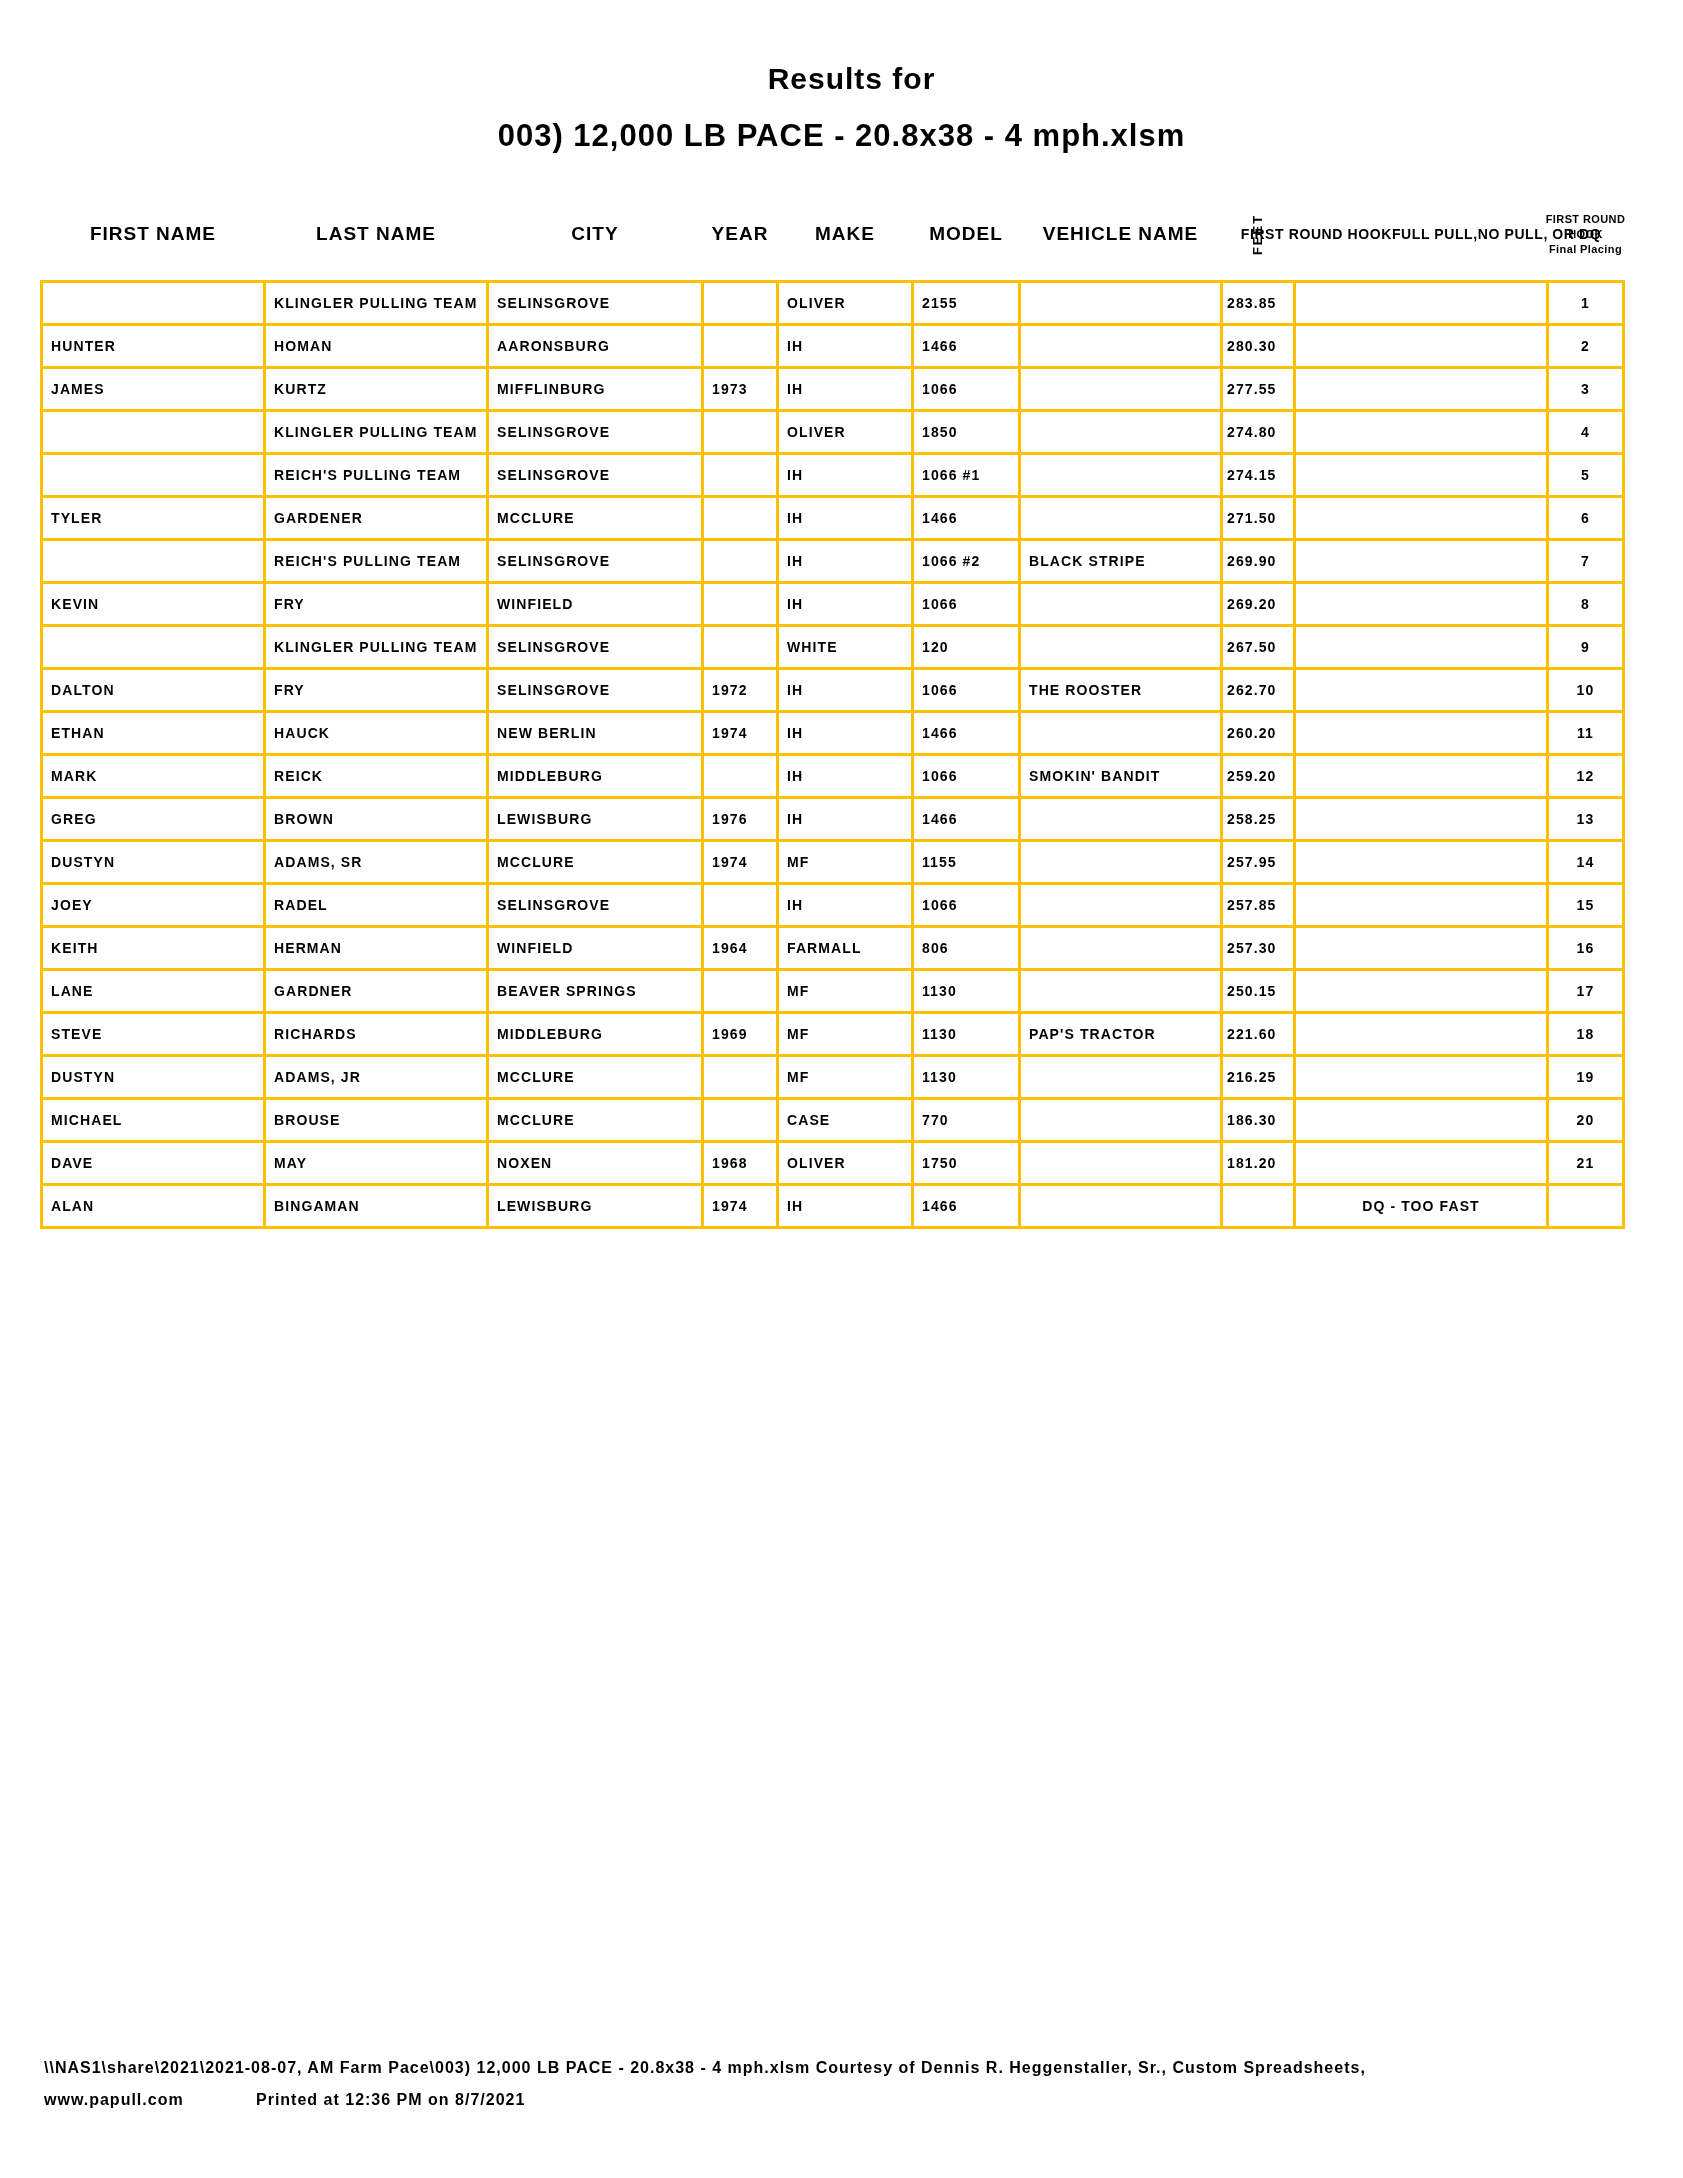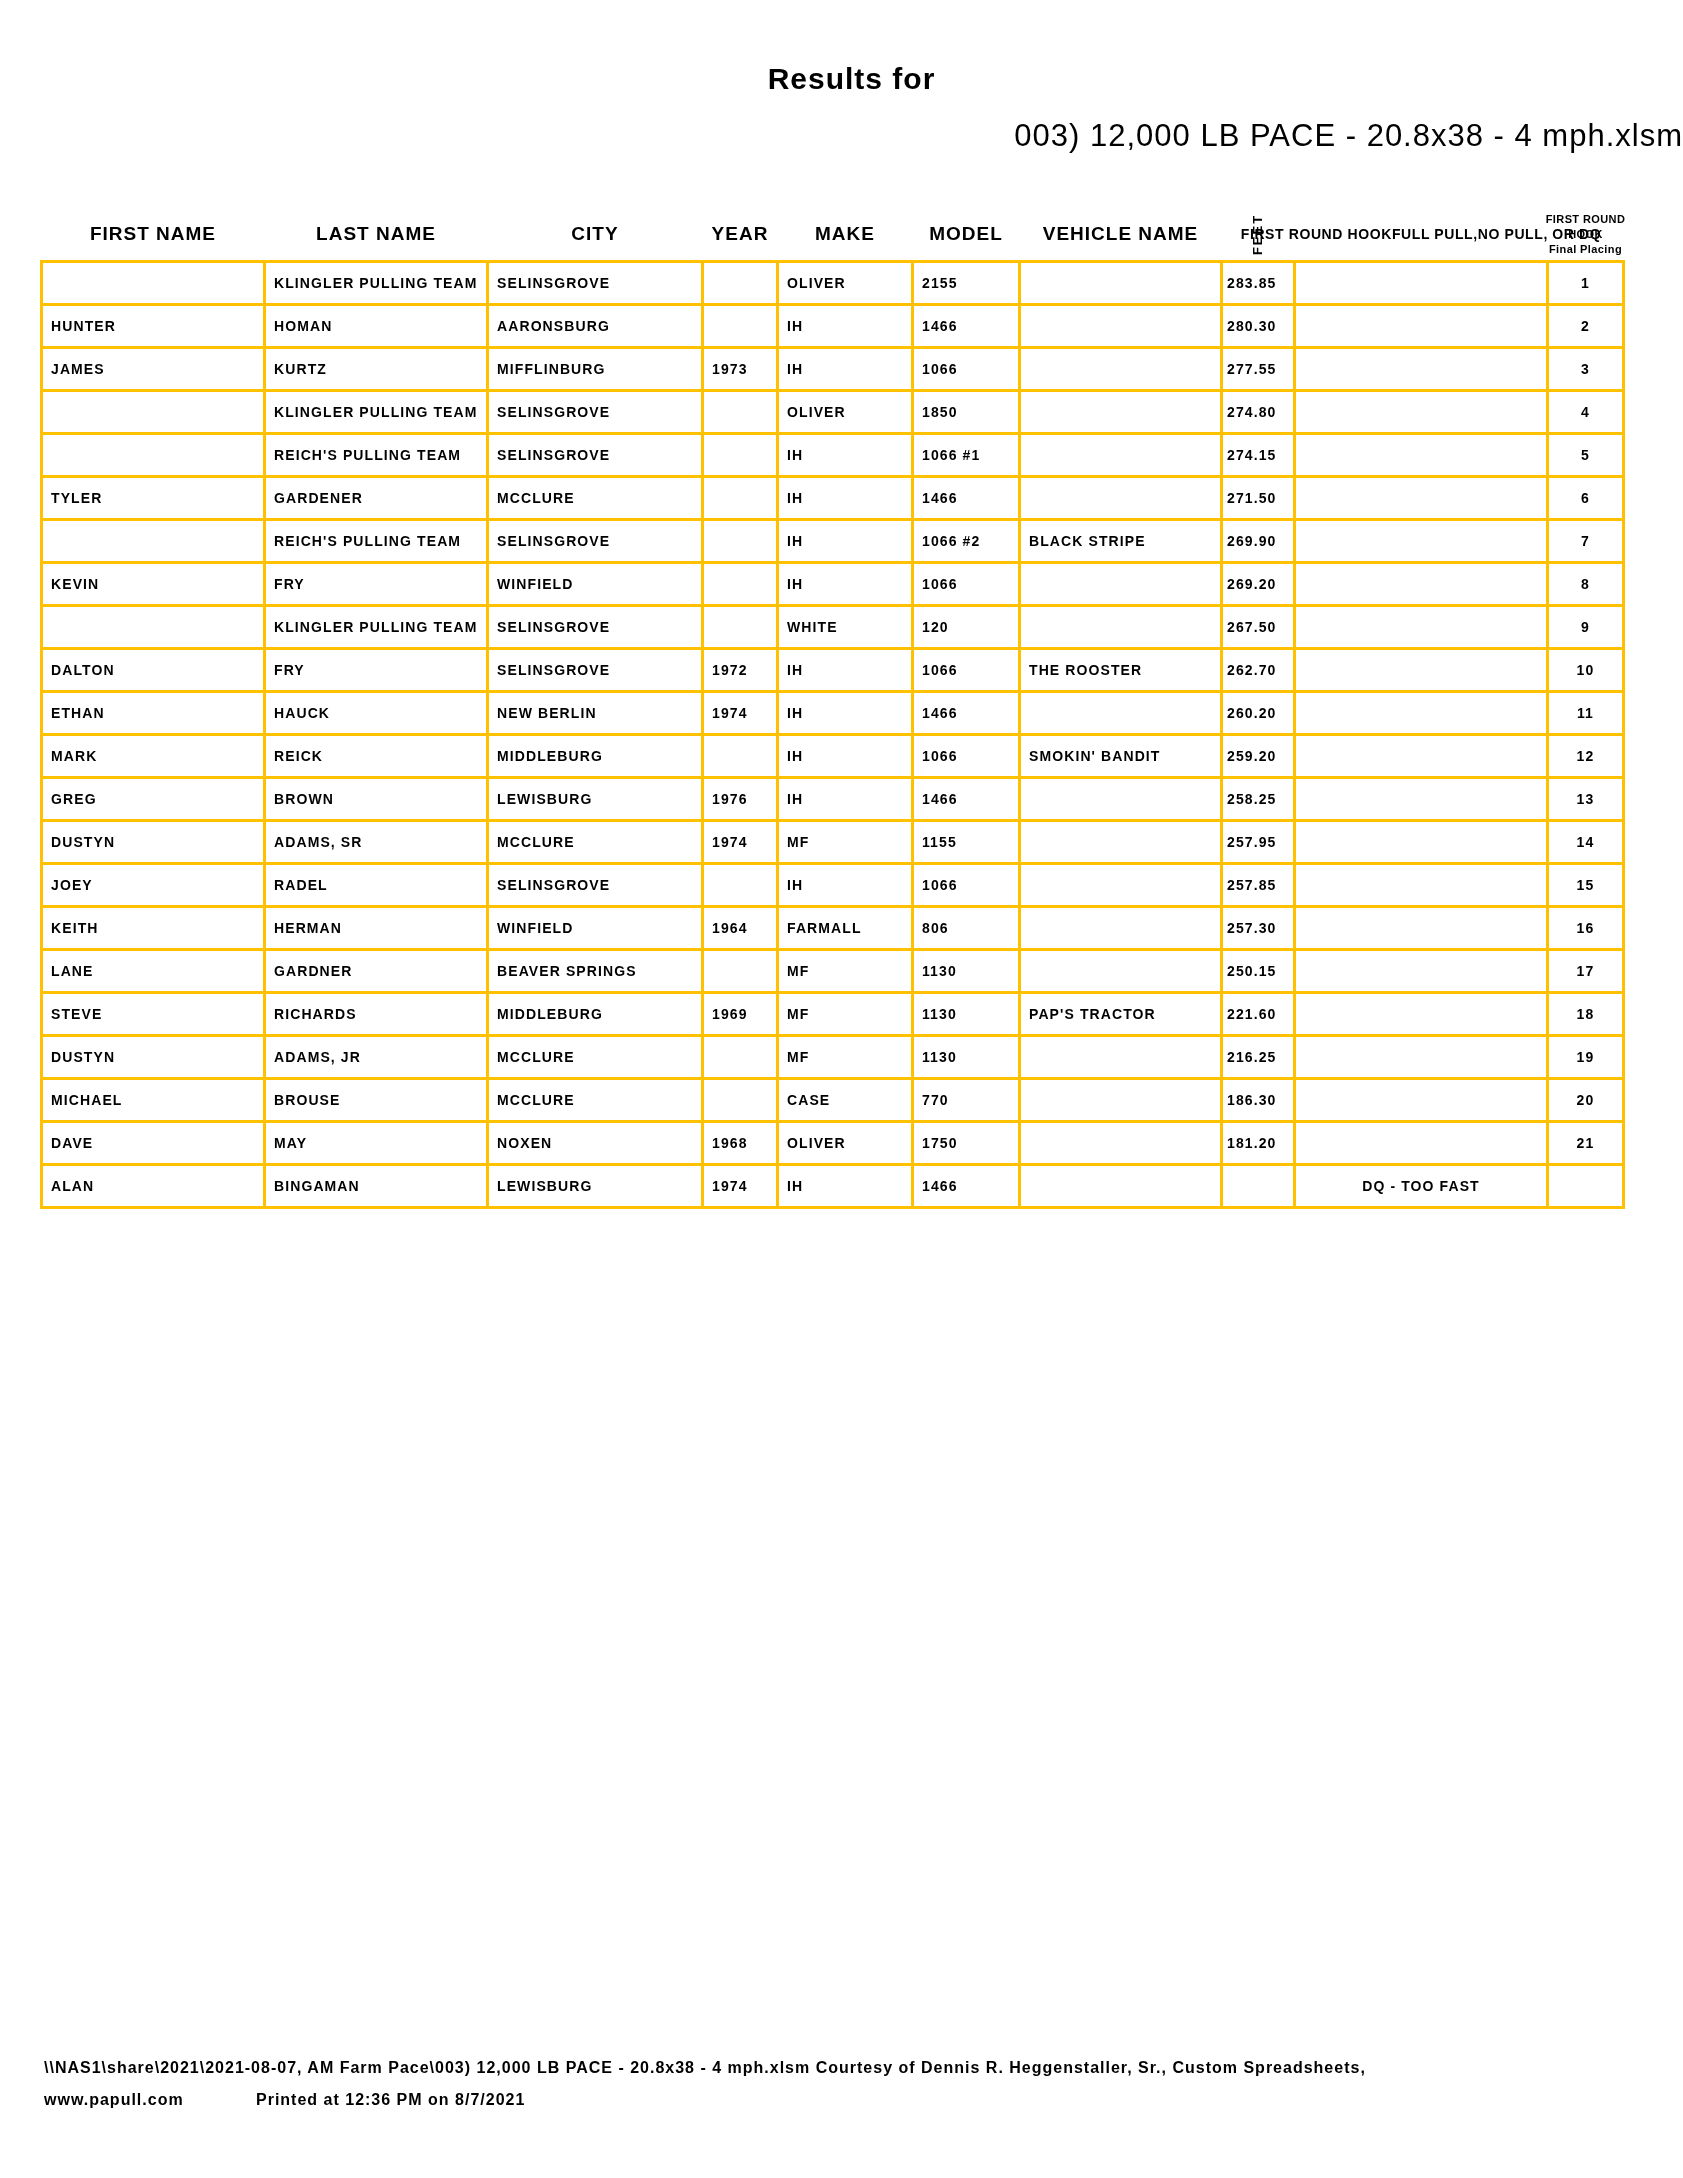--- a/index.html
+++ b/index.html
@@ -7,22 +7,22 @@
     width:1683px;height:2178px;position:relative;
     font-family:"Liberation Sans",sans-serif;color:#000;
     -webkit-font-smoothing:none;
   }
   .page{position:absolute;inset:0;}
   .title1{
     position:absolute;top:62px;left:0;width:1683px;text-align:center;
     font-size:30px;font-weight:bold;letter-spacing:1px;margin-left:10px;
   }
   .title2{
-    position:absolute;top:118px;left:0;width:1683px;text-align:right;
-    font-size:31px;font-weight:normal;letter-spacing:1px;
+    position:absolute;top:118px;left:0;width:1683px;text-align:center;
+    font-size:31px;font-weight:bold;letter-spacing:1px;
   }
   .hdr-grid,.body-grid{
     position:absolute;left:40px;
     display:grid;
     grid-template-columns:220px 220px 212px 72px 132px 104px 199px 70px 250px 73px;
     gap:3px;padding:3px;box-sizing:border-box;
   }
   .hdr-grid{
     top:194px;height:77px;background:transparent;padding-bottom:0;
   }
@@ -33,21 +33,21 @@
   .hdr-cell.small3{
     flex-direction:row;font-size:14px;line-height:21px;letter-spacing:0.6px;
   }
   .hdr-cell.tiny3{
     flex-direction:column;font-size:11px;line-height:15px;letter-spacing:0.4px;
   }
   .hdr-cell .rot{
     transform:rotate(-90deg);font-size:13px;font-weight:bold;letter-spacing:2px;
   }
   .body-grid{
-    top:260px;background:#FFC000;
+    top:280px;background:#FFC000;
   }
   .cell{
     background:#ffffff;height:40px;display:flex;align-items:center;
     font-weight:bold;font-size:14px;letter-spacing:1.1px;white-space:nowrap;
     padding-left:8px;box-sizing:border-box;overflow:hidden;
   }
   .cell.col-feet{padding-left:4px;}
   .cell.col-hook,.cell.col-place{justify-content:center;padding-left:0;}
   .footer-line1{
     position:absolute;left:44px;top:2059px;width:1604px;

